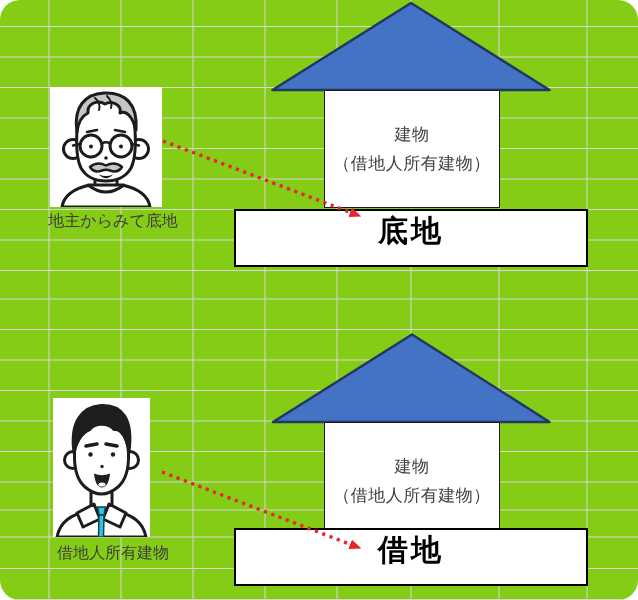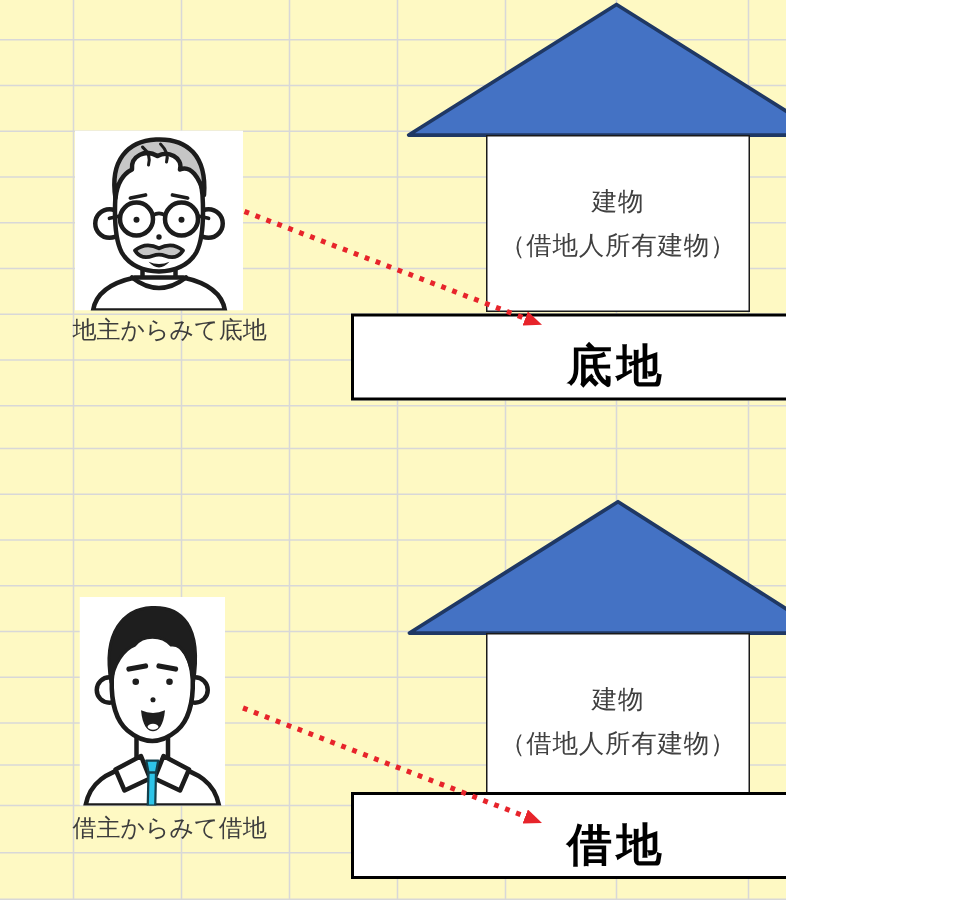--- a/index.html
+++ b/index.html
@@ -3,38 +3,38 @@
 <meta charset="utf-8">
 <style>
   :root{
     --roof-fill:#4472C4; --roof-stroke:#1F3864; --arrow-red:#E7242B;
     --gridline:#D8D8D8; --tie-cyan:#2EC4E8; --hair-gray:#C6C6C6;
     --hair-black:#1E1E1E; --building-text:#404040; --caption-text:#3D3D3D;
     --land-text:#000000;
   }
   html,body{margin:0;padding:0;}
   body{font-family:"Liberation Sans","DejaVu Sans",sans-serif;background:#fff;}
-  #canvas{position:relative;width:524px;height:600px;background:#fef9c3;overflow:hidden;}
+  #canvas{position:relative;width:638px;height:600px;background:#84cc16;overflow:hidden;border-radius:20px;}
   #canvas svg{display:block;}
   .abs{position:absolute;}
   #grid{left:0;top:0;}
   #grid line{stroke:var(--gridline);stroke-width:1;}
   .roof{fill:var(--roof-fill);stroke:var(--roof-stroke);stroke-width:2.5;stroke-linejoin:round;}
   .building-box{
     box-sizing:border-box;background:#fff;border:1.5px solid #1a1a1a;
     display:flex;flex-direction:column;align-items:center;justify-content:flex-start;
     padding-top:29px;
   }
   .building-line{
     font-size:17px;line-height:29px;color:var(--building-text);
     white-space:nowrap;letter-spacing:0.5px;
   }
   .land-box{
     box-sizing:border-box;background:#fff;border:2px solid #000;
-    display:flex;align-items:flex-end;justify-content:center;
+    display:flex;align-items:flex-start;justify-content:center;
   }
   .land-label{
     font-size:30px;font-weight:bold;color:var(--land-text);
     letter-spacing:3px;white-space:nowrap;
   }
   .caption{
     width:178px;text-align:center;font-size:16px;color:var(--caption-text);
     white-space:nowrap;line-height:22px;
   }
   .dotline{stroke:var(--arrow-red);stroke-width:3.4;stroke-dasharray:3.2 4.6;fill:none;}
@@ -155,21 +155,21 @@
                C55,25 42,25 37,32 C29,35 23,45 21,57 Z" class="hair-black" stroke-width="2" stroke-linejoin="round"></path>
       <path d="M33,48 L44,46" class="ln" stroke-width="3.5"></path>
       <path d="M53,46 L64,48" class="ln" stroke-width="3.5"></path>
       <circle cx="37.5" cy="56.5" r="2.2" fill="#1e1e1e"></circle>
       <circle cx="60" cy="56.5" r="2.2" fill="#1e1e1e"></circle>
       <circle cx="49" cy="68.5" r="1.7" fill="#1e1e1e"></circle>
       <path d="M41,75.5 Q49,79 57,75.5 C56,86 52.5,89.5 49,89.5 C45.5,89.5 42,86 41,75.5 Z" fill="#1e1e1e"></path>
       <ellipse cx="49" cy="86.5" rx="3.6" ry="2" fill="#fff"></ellipse>
     </svg>
 
-    <div class="abs caption" style="left:24px;top:542px;">借主からみて借地</div>
+    <div class="abs caption" style="left:24px;top:542px;">借地人所有建物</div>
   </div>
 
   <svg class="abs" style="left:0;top:0;pointer-events:none;" width="638" height="600">
     <defs>
       <marker id="arrh" markerUnits="userSpaceOnUse" markerWidth="12" markerHeight="10" refX="2" refY="5" orient="auto">
         <path class="arrowhead" d="M0,0 L12,5 L0,10 Z"></path>
       </marker>
     </defs>
     <line class="dotline" x1="163" y1="141" x2="352" y2="213" marker-end="url(#arrh)"></line>
     <line class="dotline" x1="162" y1="472" x2="352" y2="545" marker-end="url(#arrh)"></line>

